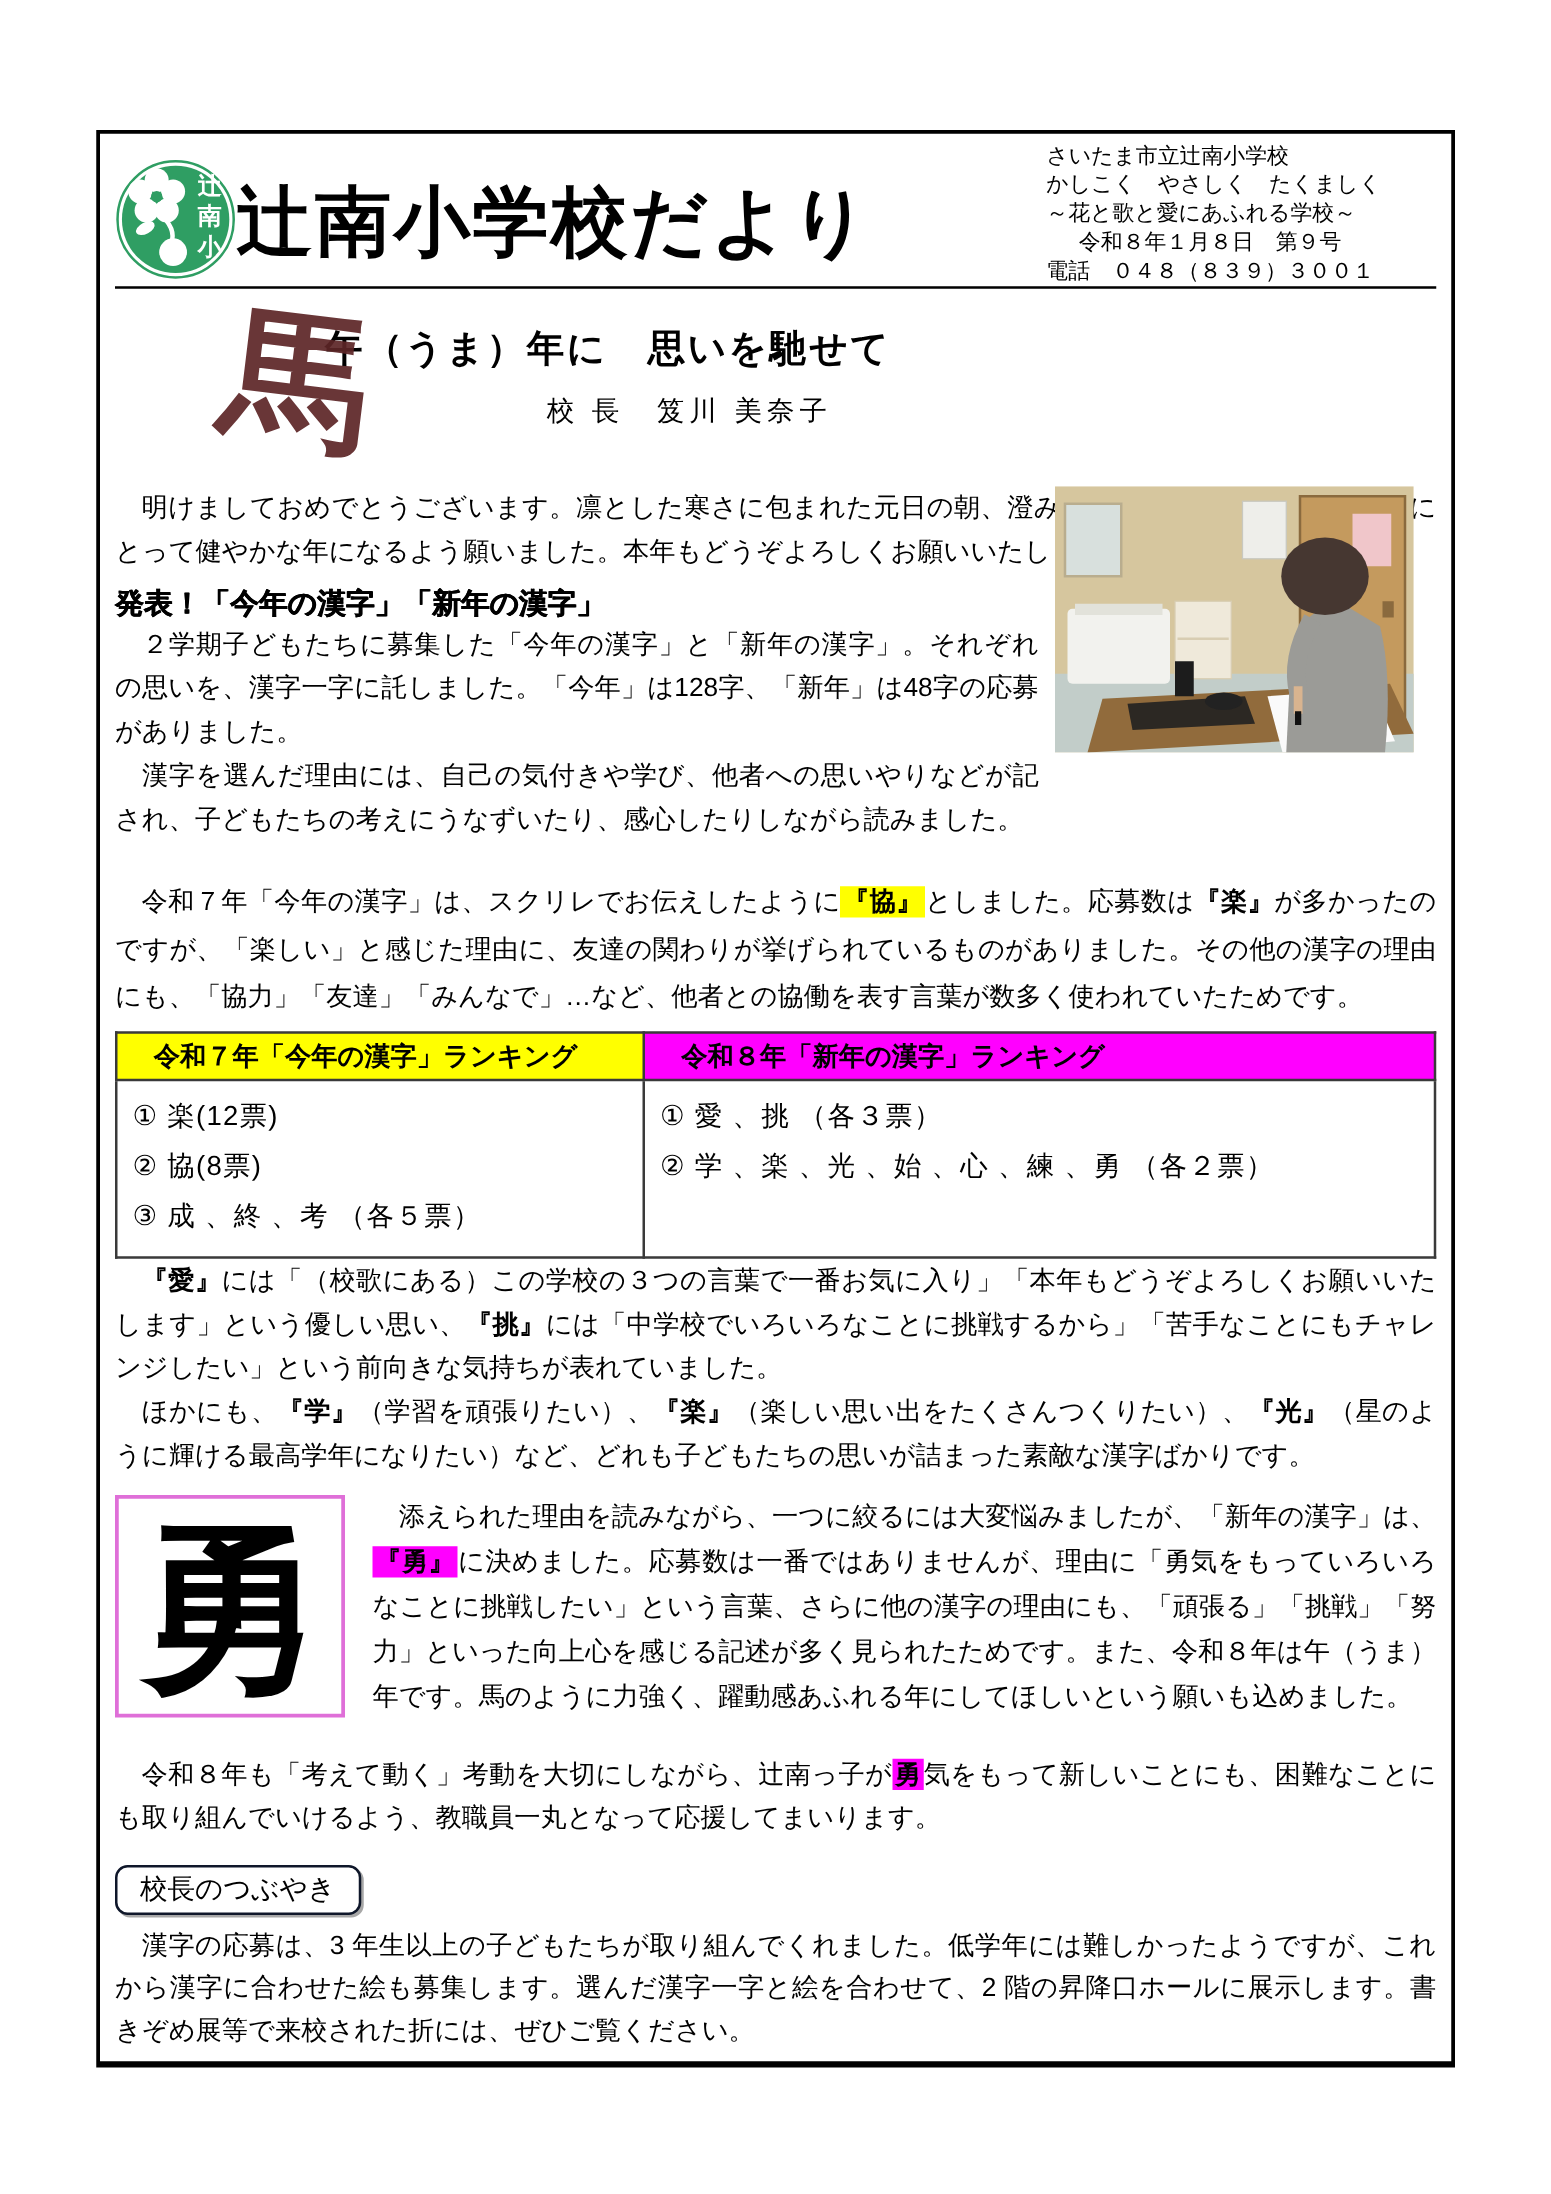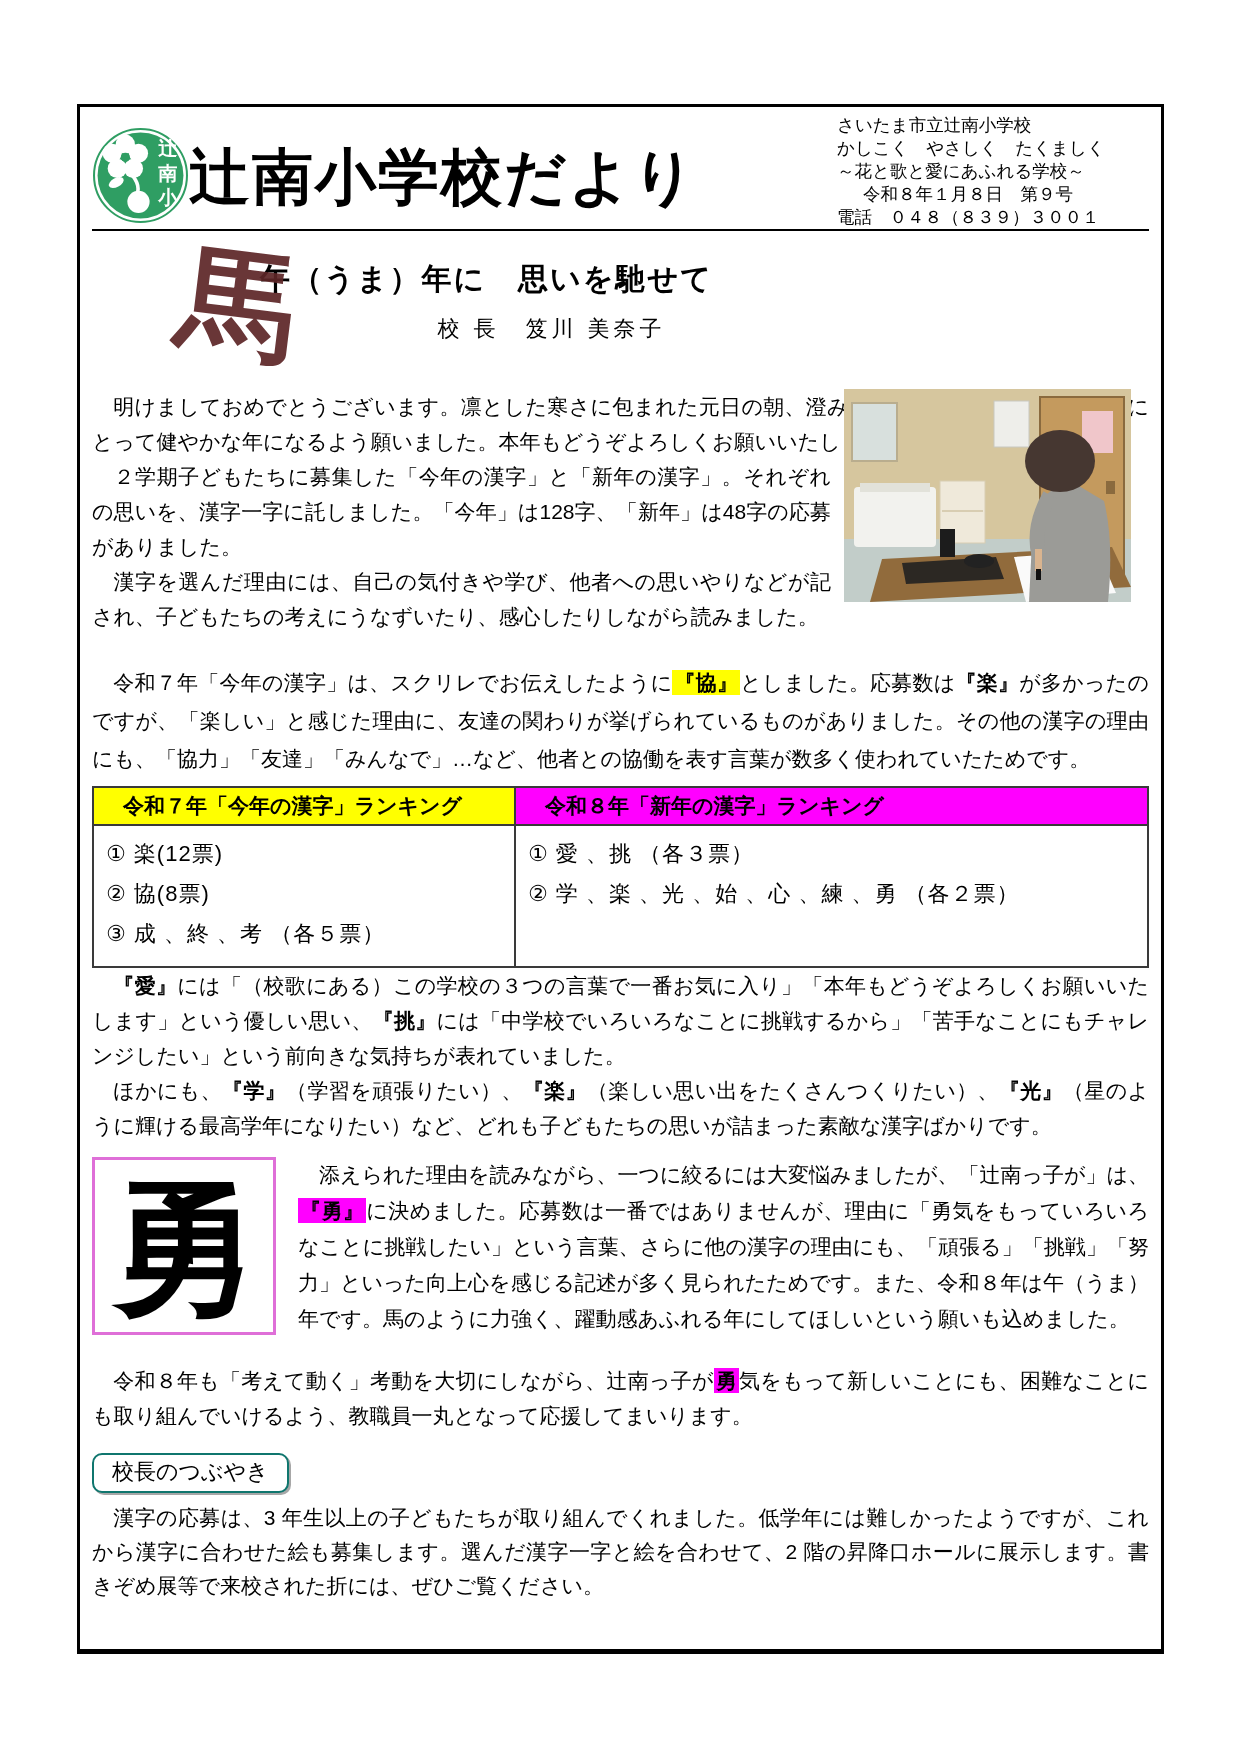--- a/index.html
+++ b/index.html
@@ -54,21 +54,21 @@
   
   .yu-row { display:flex; gap:22px; margin-top:14px; }
   .yu-box { width:184px; height:178px; flex:none; border:3px solid var(--yu_border,#df6fd8);
             display:flex; align-items:center; justify-content:center; background:#fff; }
   .yu-char { font-family:"DejaVu Serif","Liberation Serif",serif; font-weight:bold;
              font-size:148px; line-height:1; }
   .yu-text { flex:1; font-size:21px; line-height:36px; text-align:justify; }
   .p-closing { margin-top:26px; }
 
   
-  .note-label { display:inline-block; margin-top:20px; border:2px solid #0f766e; border-radius:10px;
+  .note-label { display:inline-block; margin-top:20px; border:2px solid #0f172a; border-radius:10px;
                 padding:2px 18px 4px; font-size:22px; box-shadow:2px 2px 0 rgba(60,60,60,.45);
                 background:#fff; }
   .p-note { margin-top:8px; line-height:34px; }
 </style>
 </head>
 <body>
 
 <div class="page">
   <div class="frame">
 
@@ -134,20 +134,21 @@
       <ellipse cx="216" cy="72" rx="35" ry="31" fill="#463731"></ellipse>
       <path d="M206,106 Q188,138 195,166" stroke="#9b9b97" stroke-width="15" fill="none"></path>
       <rect x="191" y="160" width="7" height="22" fill="#d9b48f"></rect>
       <rect x="192" y="180" width="5" height="11" fill="#111"></rect>
     </svg>
 
     
     <p class="p" style="margin-top:2px">　明けましておめでとうございます。凛とした寒さに包まれた元日の朝、澄み渡る青空を見上げ、辻南っ子にとって健やかな年になるよう願いました。本年もどうぞよろしくお願いいたします。</p>
 
     
+    <h2 class="sec-heading">発表！「今年の漢字」「新年の漢字」</h2>
     <p class="p narrow">　２学期子どもたちに募集した「今年の漢字」と「新年の漢字」。それぞれの思いを、漢字一字に託しました。「今年」は128字、「新年」は48字の応募がありました。</p>
     <p class="p narrow">　漢字を選んだ理由には、自己の気付きや学び、他者への思いやりなどが記され、子どもたちの考えにうなずいたり、感心したりしながら読みました。</p>
 
     <p class="p p-kyo"><span>　令和７年「今年の漢字」は、スクリレでお伝えしたように</span><span class="hl-y">『協』</span><span>としました。応募数は</span><span class="em">『楽』</span><span>が多かったのですが、「楽しい」と感じた理由に、友達の関わりが挙げられているものがありました。その他の漢字の理由にも、「協力」「友達」「みんなで」…など、他者との協働を表す言葉が数多く使われていたためです。</span></p>
 
     
     <table class="rank-table">
       <tbody>
           <tr>
         <th class="th-left">令和７年「今年の漢字」ランキング</th>
@@ -171,21 +172,21 @@
 
     <p class="p"><span>　</span><span class="em">『愛』</span><span>には「（校歌にある）この学校の３つの言葉で一番お気に入り」「本年もどうぞよろしくお願いいたします」という優しい思い、</span><span class="em">『挑』</span><span>には「中学校でいろいろなことに挑戦するから」「苦手なことにもチャレンジしたい」という前向きな気持ちが表れていました。</span></p>
 
     <p class="p p-hoka"><span>　ほかにも、</span><span class="em">『学』</span><span>（学習を頑張りたい）、</span><span class="em">『楽』</span><span>（楽しい思い出をたくさんつくりたい）、</span><span class="em">『光』</span><span>（星のように輝ける最高学年になりたい）など、どれも子どもたちの思いが詰まった素敵な漢字ばかりです。</span></p>
 
     
     <div class="yu-row">
       <div class="yu-box">
         <span class="yu-char">勇</span>
       </div>
-      <p class="yu-text"><span>　添えられた理由を読みながら、一つに絞るには大変悩みましたが、「辻南っ子が」は、</span><span class="hl-m">『勇』</span><span>に決めました。応募数は一番ではありませんが、理由に「勇気をもっていろいろなことに挑戦したい」という言葉、さらに他の漢字の理由にも、「頑張る」「挑戦」「努力」といった向上心を感じる記述が多く見られたためです。また、令和８年は午（うま）年です。馬のように力強く、躍動感あふれる年にしてほしいという願いも込めました。</span></p>
+      <p class="yu-text"><span>　添えられた理由を読みながら、一つに絞るには大変悩みましたが、「新年の漢字」は、</span><span class="hl-m">『勇』</span><span>に決めました。応募数は一番ではありませんが、理由に「勇気をもっていろいろなことに挑戦したい」という言葉、さらに他の漢字の理由にも、「頑張る」「挑戦」「努力」といった向上心を感じる記述が多く見られたためです。また、令和８年は午（うま）年です。馬のように力強く、躍動感あふれる年にしてほしいという願いも込めました。</span></p>
     </div>
 
     <p class="p p-closing"><span>　令和８年も「考えて動く」考動を大切にしながら、辻南っ子が</span><span class="hl-m">勇</span><span>気をもって新しいことにも、困難なことにも取り組んでいけるよう、教職員一丸となって応援してまいります。</span></p>
 
     
     <div class="note-label">校長のつぶやき</div>
     <p class="p p-note">　漢字の応募は、3 年生以上の子どもたちが取り組んでくれました。低学年には難しかったようですが、これから漢字に合わせた絵も募集します。選んだ漢字一字と絵を合わせて、2 階の昇降口ホールに展示します。書きぞめ展等で来校された折には、ぜひご覧ください。</p>
 
   </div>
 </div>

